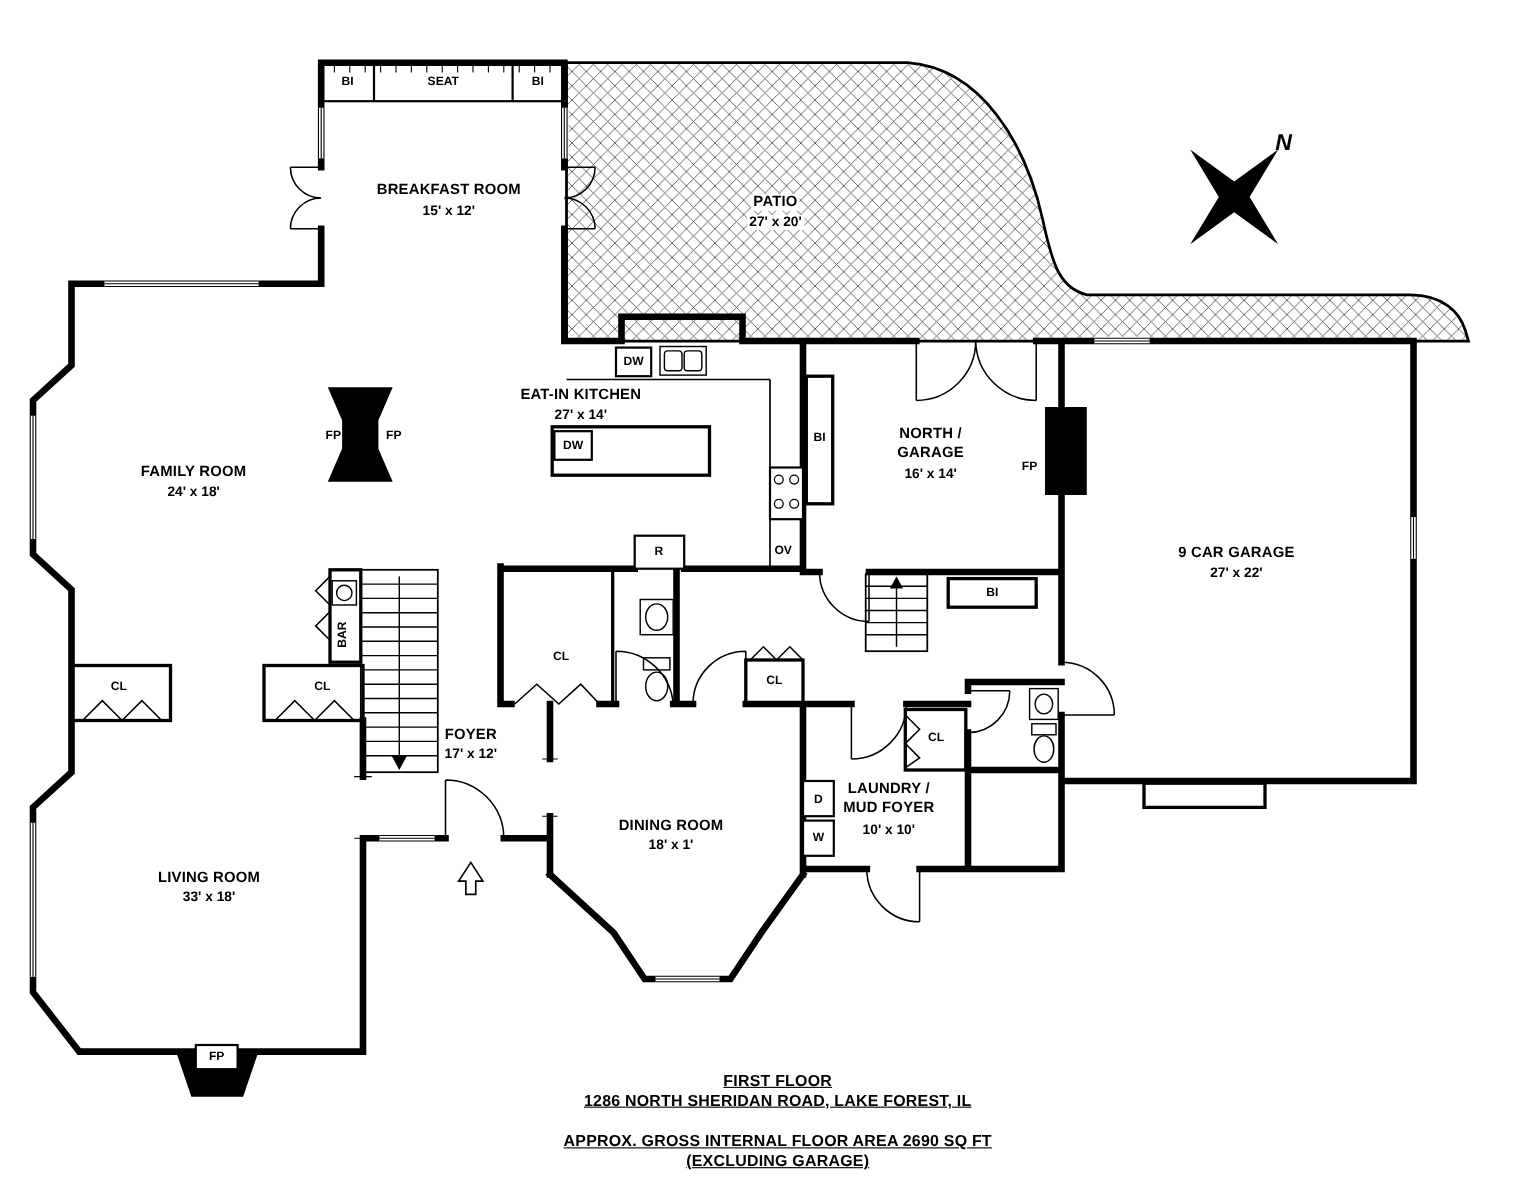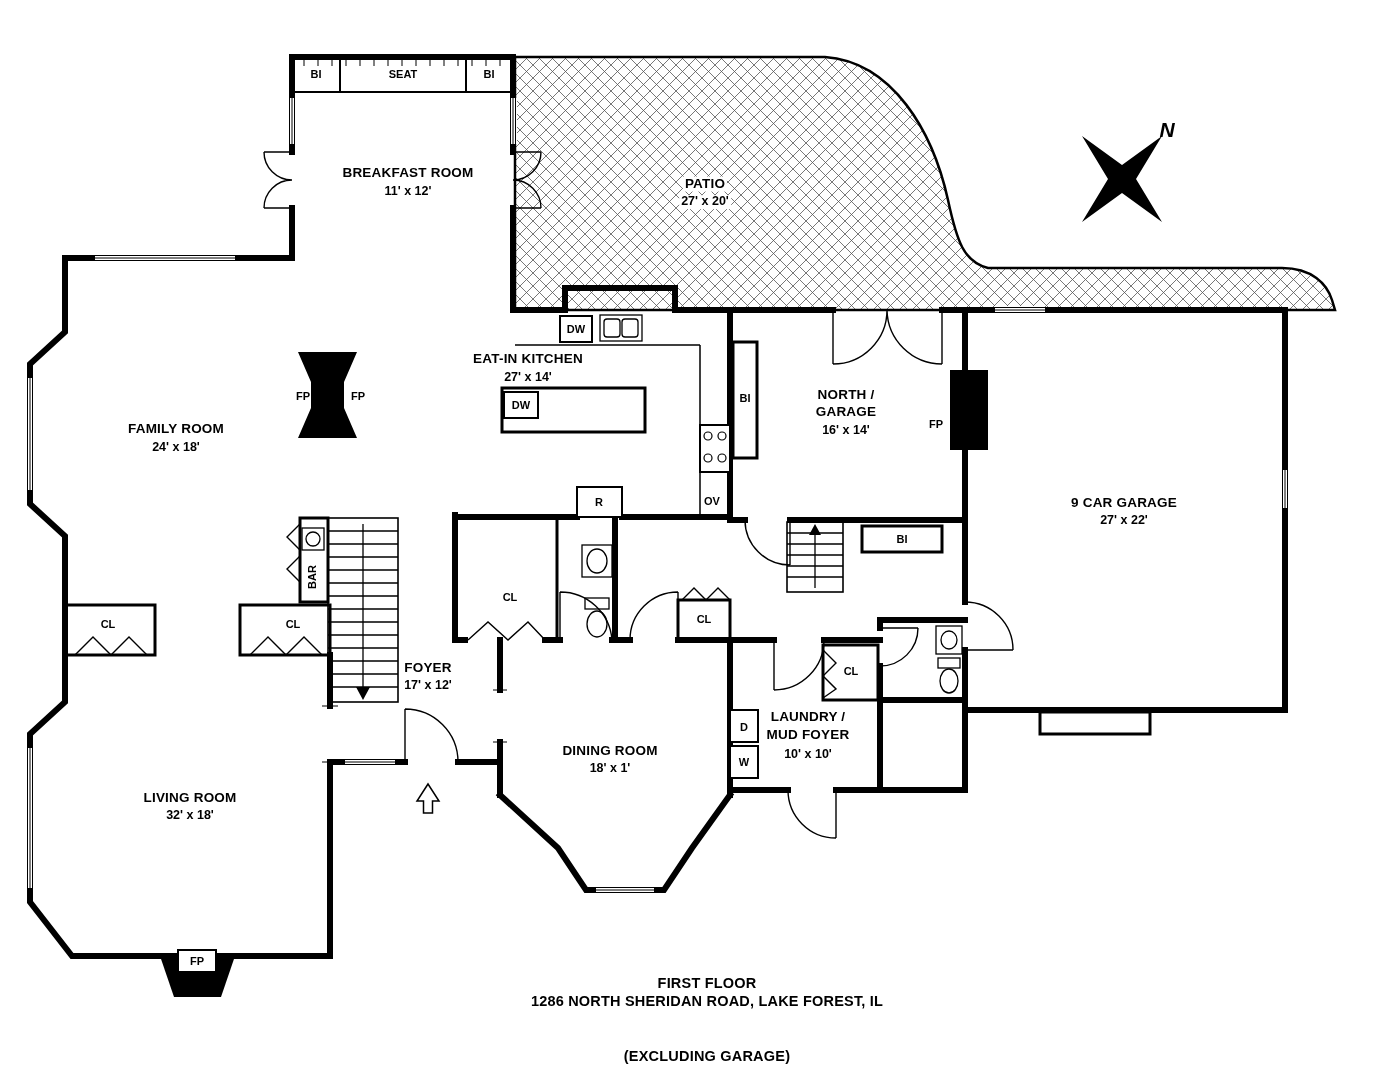--- a/index.html
+++ b/index.html
@@ -10,21 +10,21 @@
   .plan svg{position:absolute;left:0;top:0;}
   .lbl{
     position:absolute;transform:translate(-50%,-50%);
     font-weight:bold;white-space:nowrap;background:#fff;padding:0 2px;
     line-height:1.1;text-align:center;
   }
   .rl{font-size:13.5px;letter-spacing:.2px;}
   .rd{font-size:12.5px;}
   .fx{font-size:11px;padding:0 1px;}
   .vert{transform:translate(-50%,-50%) rotate(-90deg);}
-  .tl{font-size:14.5px;letter-spacing:.2px;}
+  .tl{font-size:14.5px;letter-spacing:.2px;text-decoration:underline;}
   .north{font-size:21px;font-style:italic;background:transparent;}
 </style>
 </head>
 <body>
 
 <div class="plan">
 
   <svg width="1398" height="1080" viewBox="0 0 1398 1080">
     <defs>
       <pattern id="crosshatch" width="13" height="13" patternUnits="userSpaceOnUse">
@@ -191,21 +191,21 @@
       <polygon points="160,956 235,956 221,997 174,997" fill="#000"></polygon>
       <rect x="178" y="950" width="38" height="22" fill="#fff" stroke="#000" stroke-width="2"></rect>
     </g>
 
     <g>
       <polygon points="1162,136 1136,179 1162,222 1122,193 1082,222 1108,179 1082,136 1122,165" fill="#000"></polygon>
     </g>
   </svg>
 
   <div class="lbl rl" style="left:408px;top:173px">BREAKFAST ROOM</div>
-  <div class="lbl rd" style="left:408px;top:192px">11' x 12'</div>
+  <div class="lbl rd" style="left:408px;top:192px">15' x 12'</div>
 
   <div class="lbl rl" style="left:705px;top:184px">PATIO</div>
   <div class="lbl rd" style="left:705px;top:202px">27' x 20'</div>
 
   <div class="lbl rl" style="left:176px;top:429px">FAMILY ROOM</div>
   <div class="lbl rd" style="left:176px;top:448px">24' x 18'</div>
 
   <div class="lbl rl" style="left:528px;top:359px">EAT-IN KITCHEN</div>
   <div class="lbl rd" style="left:528px;top:378px">27' x 14'</div>
 
@@ -216,21 +216,21 @@
   <div class="lbl rl" style="left:1124px;top:503px">9 CAR GARAGE</div>
   <div class="lbl rd" style="left:1124px;top:521px">27' x 22'</div>
 
   <div class="lbl rl" style="left:428px;top:668px">FOYER</div>
   <div class="lbl rd" style="left:428px;top:686px">17' x 12'</div>
 
   <div class="lbl rl" style="left:610px;top:751px">DINING ROOM</div>
   <div class="lbl rd" style="left:610px;top:769px">18' x 1'</div>
 
   <div class="lbl rl" style="left:190px;top:798px">LIVING ROOM</div>
-  <div class="lbl rd" style="left:190px;top:816px">32' x 18'</div>
+  <div class="lbl rd" style="left:190px;top:816px">33' x 18'</div>
 
   <div class="lbl rl" style="left:808px;top:717px">LAUNDRY /</div>
   <div class="lbl rl" style="left:808px;top:735px">MUD FOYER</div>
   <div class="lbl rd" style="left:808px;top:755px">10' x 10'</div>
 
   <div class="lbl fx" style="left:316px;top:74px">BI</div>
   <div class="lbl fx" style="left:403px;top:74px">SEAT</div>
   <div class="lbl fx" style="left:489px;top:74px">BI</div>
 
   <div class="lbl fx" style="left:303px;top:396px">FP</div>
@@ -254,15 +254,16 @@
   <div class="lbl fx" style="left:704px;top:619px">CL</div>
   <div class="lbl fx" style="left:851px;top:671px">CL</div>
 
   <div class="lbl fx" style="left:744px;top:727px">D</div>
   <div class="lbl fx" style="left:744px;top:762px">W</div>
 
   <div class="lbl north" style="left:1167px;top:130px">N</div>
 
   <div class="lbl tl" style="left:707px;top:984px">FIRST FLOOR</div>
   <div class="lbl tl" style="left:707px;top:1002px">1286 NORTH SHERIDAN ROAD, LAKE FOREST, IL</div>
+  <div class="lbl tl" style="left:707px;top:1039px">APPROX. GROSS INTERNAL FLOOR AREA 2690 SQ FT</div>
   <div class="lbl tl" style="left:707px;top:1057px">(EXCLUDING GARAGE)</div>
 
 </div>
 
 </body></html>

